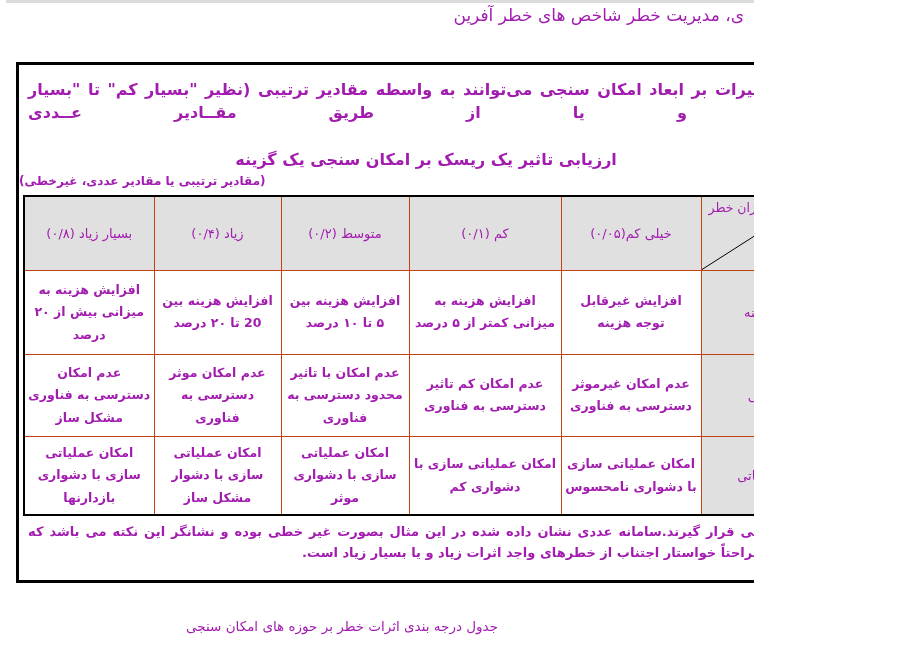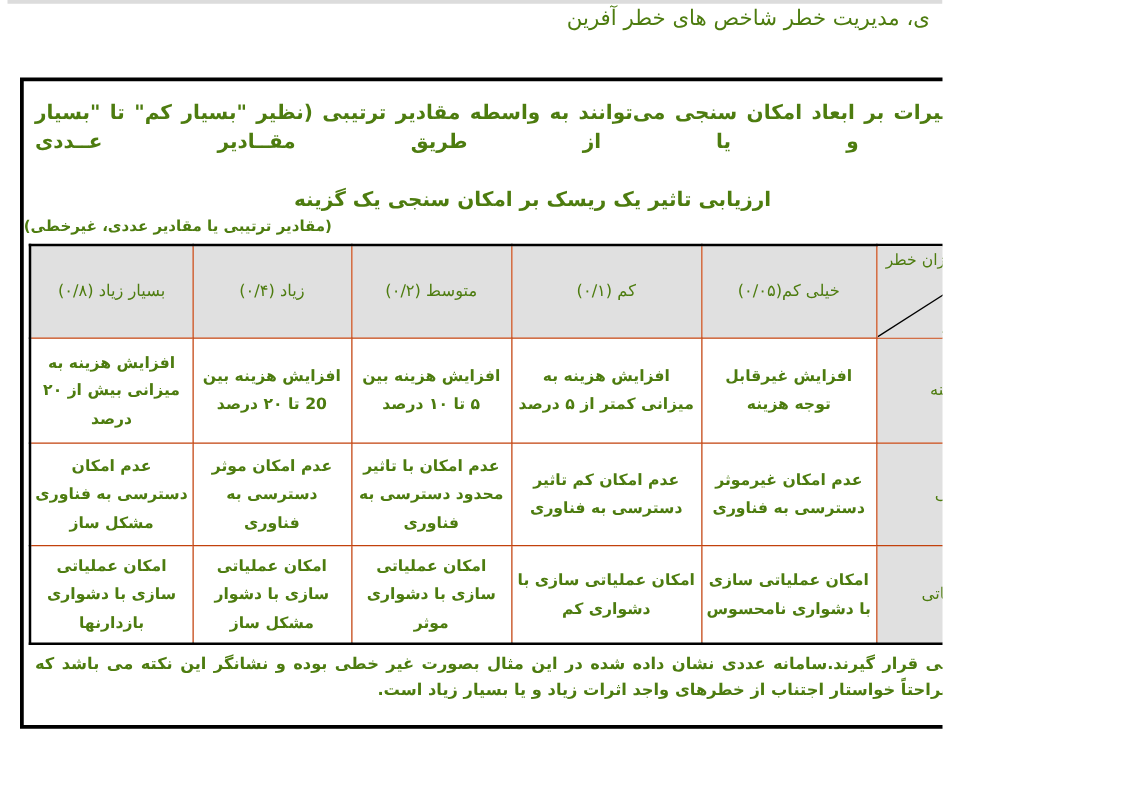--- a/index.html
+++ b/index.html
@@ -1,18 +1,18 @@
 <!DOCTYPE html>
 <html lang="fa"><head>
 <meta charset="utf-8">
 <style>
   html,body{margin:0;padding:0;background:#fff;}
   .page{
     position:relative;width:754px;height:647px;background:#ffffff;
-    font-family:"DejaVu Sans",sans-serif;color:#4d7c0f;overflow:hidden;
+    font-family:"DejaVu Sans",sans-serif;color:#a21caf;overflow:hidden;
   }
   .top-strip{position:absolute;top:0;left:6px;right:0;height:3px;background:#dcdcdc;}
   .doc-title{
     position:absolute;top:5px;right:10px;direction:rtl;
     font-size:17px;white-space:nowrap;
   }
   .frame{
     position:absolute;left:16px;top:62px;width:820px;height:521px;
     border:3px solid #000;box-sizing:border-box;background:#fff;
   }
@@ -114,13 +114,14 @@
           <td class="cell">امکان عملیاتی سازی با دشواری موثر</td>
           <td class="cell">امکان عملیاتی سازی با دشوار مشکل ساز</td>
           <td class="cell">امکان عملیاتی سازی با دشواری بازدارنها</td>
         </tr>
       </tbody>
     </table>
 
     <div class="footer-note">مورد ارزیابی قرار گیرند.سامانه عددی نشان داده شده در این مثال بصورت غیر خطی بوده و نشانگر این نکته می باشد که سازمان، صراحتاً خواستار اجتناب از خطرهای واجد اثرات زیاد و یا بسیار زیاد است.</div>
   </div>
 
+  <div class="caption">جدول درجه بندی اثرات خطر بر حوزه های امکان سنجی</div>
 </div>
 
 </body></html>

